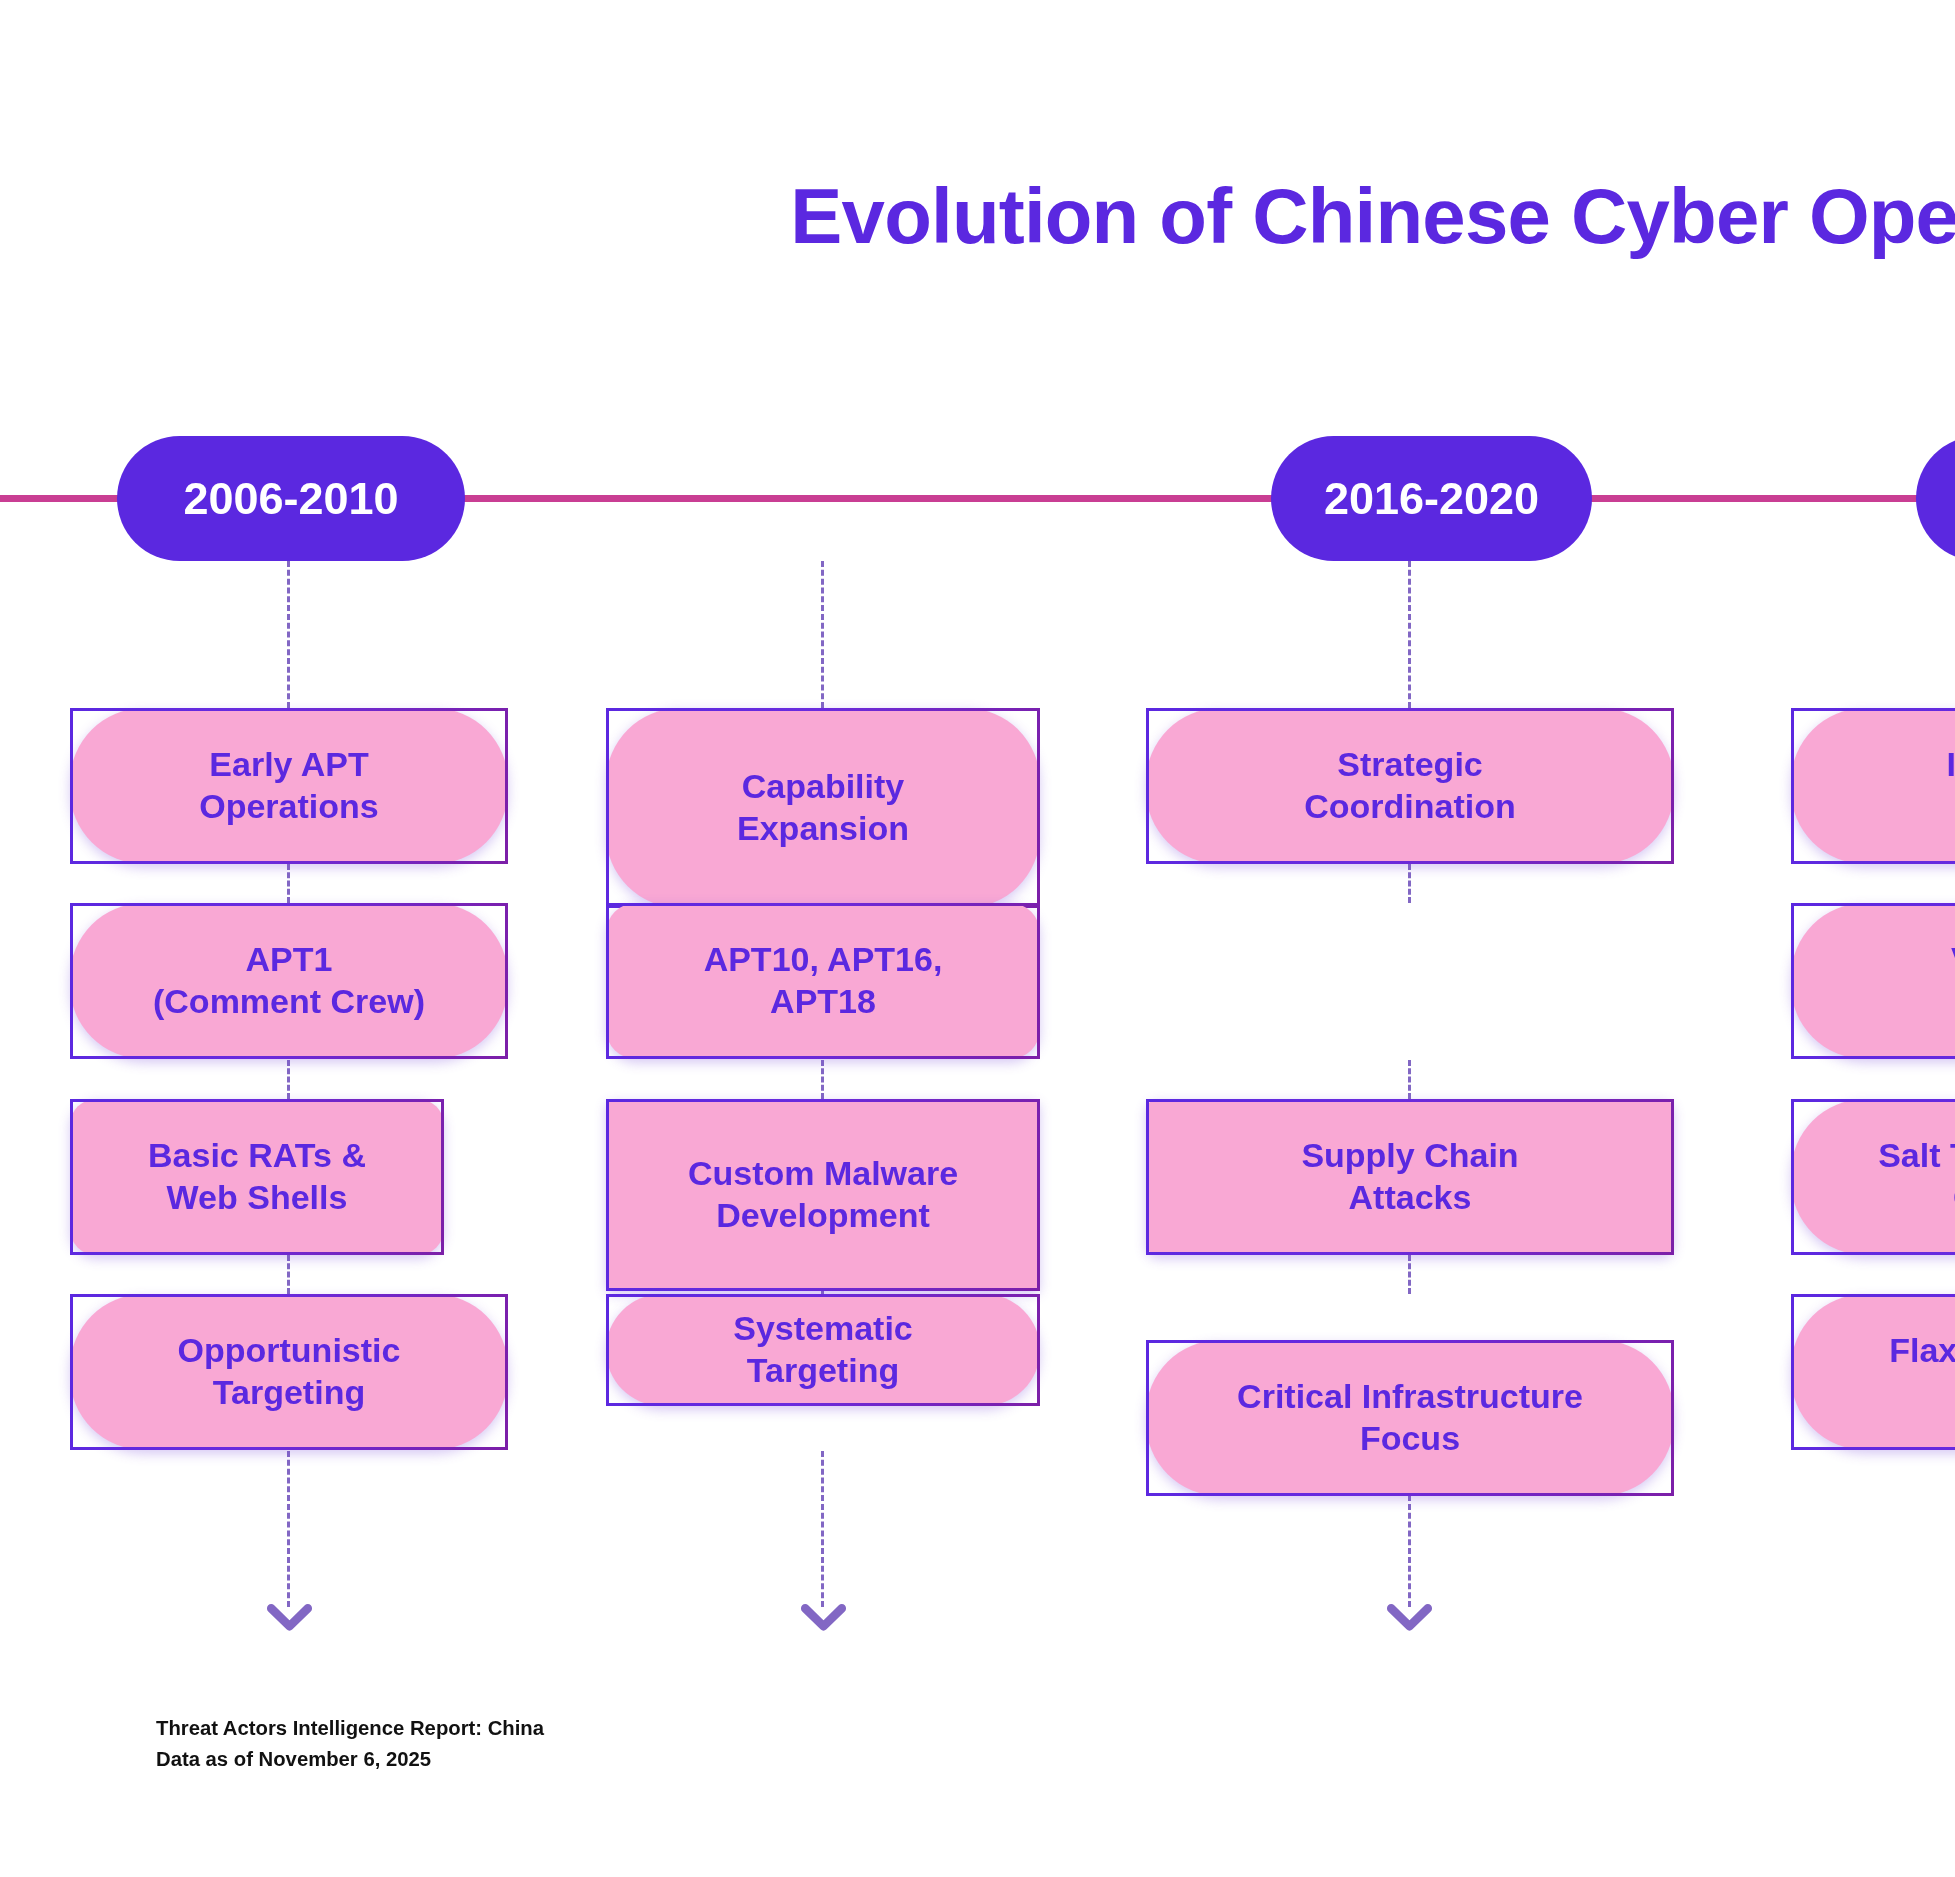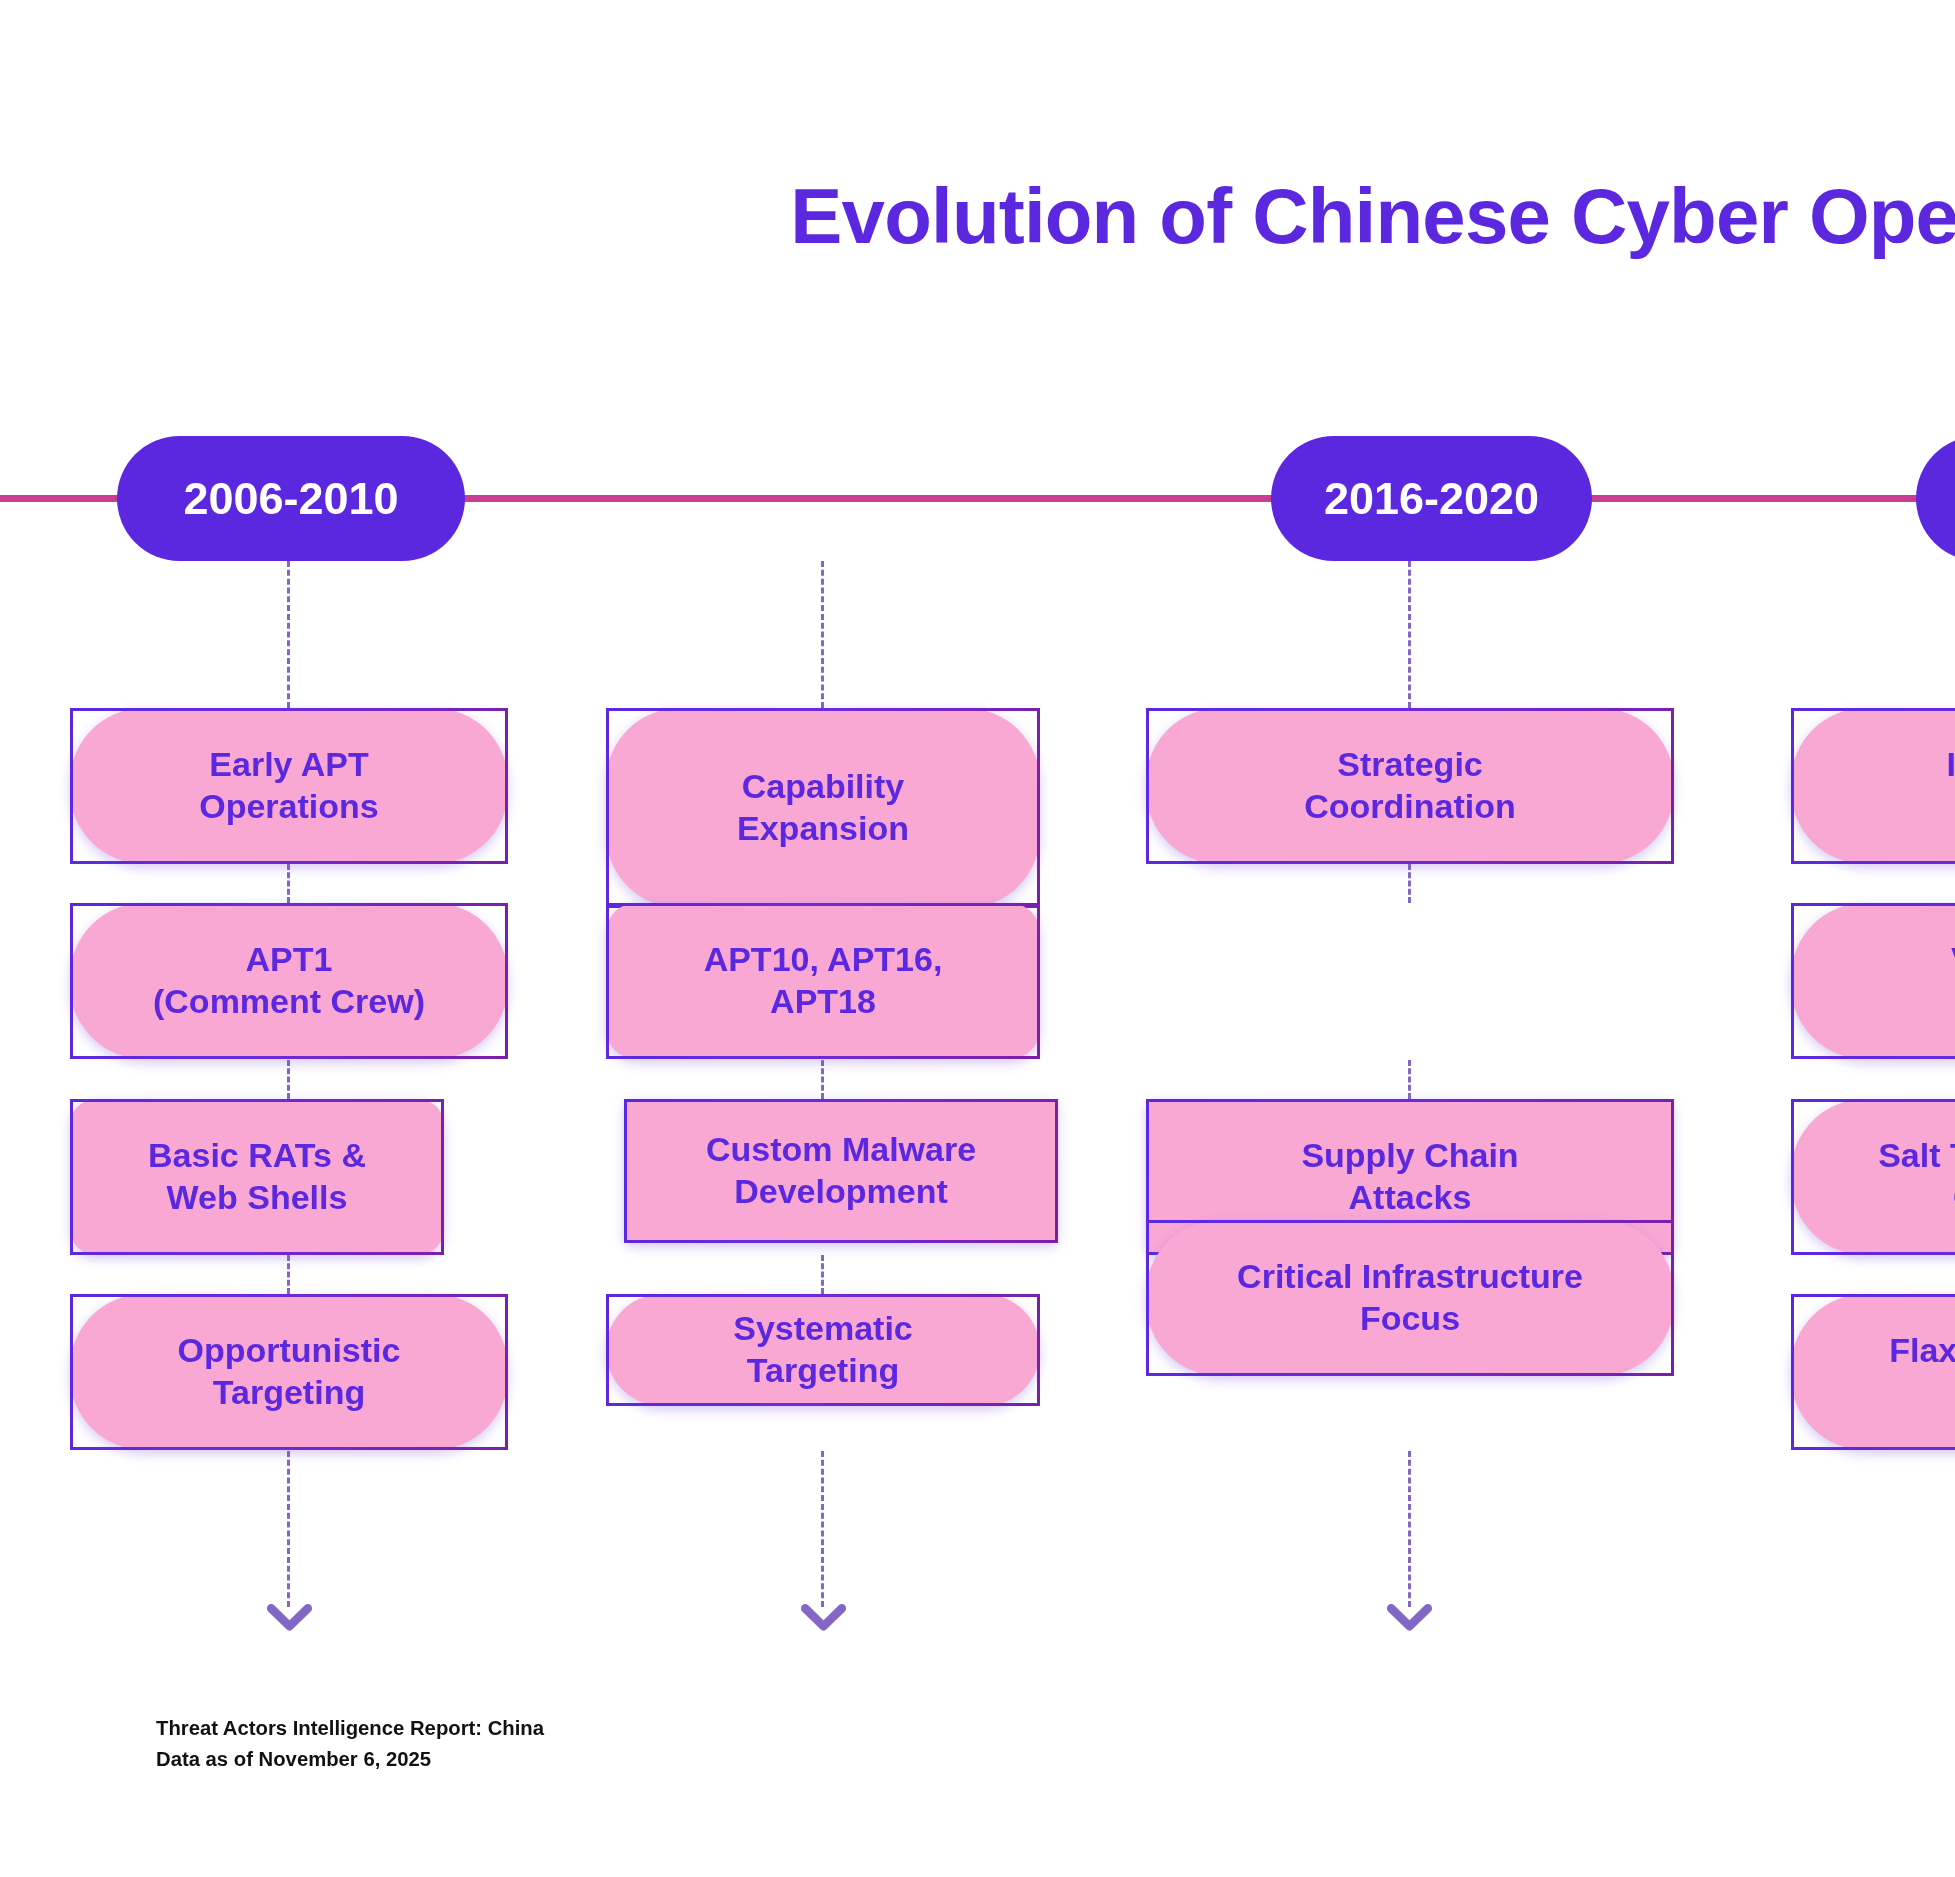--- a/index.html
+++ b/index.html
@@ -159,21 +159,21 @@
       <path d="M18 24 L65 70 L112 24" fill="none" stroke="#8267C4" stroke-width="22" stroke-linecap="round" stroke-linejoin="round"></path>
     </svg>
     <div class="tl-card" style="left: 606px; width: 434px; top: 708px; height: 200px; border-image: linear-gradient(100deg, rgb(91, 40, 224) 0%, rgb(106, 43, 222) 45%, rgb(124, 31, 168) 100%) 1 / 1 / 0 stretch; border-radius: 74px;">
       <div class="card-label">Capability
 Expansion</div>
     </div>
     <div class="tl-card" style="left: 606px; width: 434px; top: 903px; height: 156px; border-image: linear-gradient(100deg, rgb(91, 40, 224) 0%, rgb(106, 43, 222) 45%, rgb(124, 31, 168) 100%) 1 / 1 / 0 stretch; border-radius: 30px;">
       <div class="card-label">APT10, APT16,
 APT18</div>
     </div>
-    <div class="tl-card" style="left: 624px; width: 434px; top: 1099px; height: 144px; border-image: linear-gradient(100deg, rgb(91, 40, 224) 0%, rgb(106, 43, 222) 45%, rgb(124, 31, 168) 100%) 1 / 1 / 0 stretch; border-radius: 8px;">
+    <div class="tl-card" style="left: 606px; width: 434px; top: 1099px; height: 192px; border-image: linear-gradient(100deg, rgb(91, 40, 224) 0%, rgb(106, 43, 222) 45%, rgb(124, 31, 168) 100%) 1 / 1 / 0 stretch; border-radius: 8px;">
       <div class="card-label">Custom Malware
 Development</div>
     </div>
     <div class="tl-card" style="left: 606px; width: 434px; top: 1294px; height: 112px; border-image: linear-gradient(100deg, rgb(91, 40, 224) 0%, rgb(106, 43, 222) 45%, rgb(124, 31, 168) 100%) 1 / 1 / 0 stretch; border-radius: 74px;">
       <div class="card-label">Systematic
 Targeting</div>
     </div>
     <div class="era-pill" style="left: 1271px; width: 321px;">
       <span>2016-2020</span>
     </div>
@@ -186,21 +186,21 @@
       <path d="M18 24 L65 70 L112 24" fill="none" stroke="#8267C4" stroke-width="22" stroke-linecap="round" stroke-linejoin="round"></path>
     </svg>
     <div class="tl-card" style="left: 1146px; width: 528px; top: 708px; height: 156px; border-image: linear-gradient(100deg, rgb(91, 40, 224) 0%, rgb(106, 43, 222) 45%, rgb(124, 31, 168) 100%) 1 / 1 / 0 stretch; border-radius: 74px;">
       <div class="card-label">Strategic
 Coordination</div>
     </div>
     <div class="tl-card" style="left: 1146px; width: 528px; top: 1099px; height: 156px; border-image: linear-gradient(100deg, rgb(91, 40, 224) 0%, rgb(106, 43, 222) 45%, rgb(124, 31, 168) 100%) 1 / 1 / 0 stretch; border-radius: 12px;">
       <div class="card-label">Supply Chain
 Attacks</div>
     </div>
-    <div class="tl-card" style="left: 1146px; width: 528px; top: 1220px; height: 156px; border-image: linear-gradient(100deg, rgb(91, 40, 224) 0%, rgb(106, 43, 222) 45%, rgb(124, 31, 168) 100%) 1 / 1 / 0 stretch; border-radius: 74px;">
+    <div class="tl-card" style="left: 1146px; width: 528px; top: 1340px; height: 156px; border-image: linear-gradient(100deg, rgb(91, 40, 224) 0%, rgb(106, 43, 222) 45%, rgb(124, 31, 168) 100%) 1 / 1 / 0 stretch; border-radius: 74px;">
       <div class="card-label">Critical Infrastructure
 Focus</div>
     </div>
     <div class="era-pill" style="left: 1916px; width: 293px;">
       <span>2021-2024</span>
     </div>
     <div class="tl-card" style="left: 1791px; width: 532px; top: 708px; height: 156px; border-image: linear-gradient(100deg, rgb(91, 40, 224) 0%, rgb(106, 43, 222) 45%, rgb(124, 31, 168) 100%) 1 / 1 / 0 stretch; border-radius: 74px;">
       <div class="card-label">Infrastructure
 Preparation</div>
     </div>

